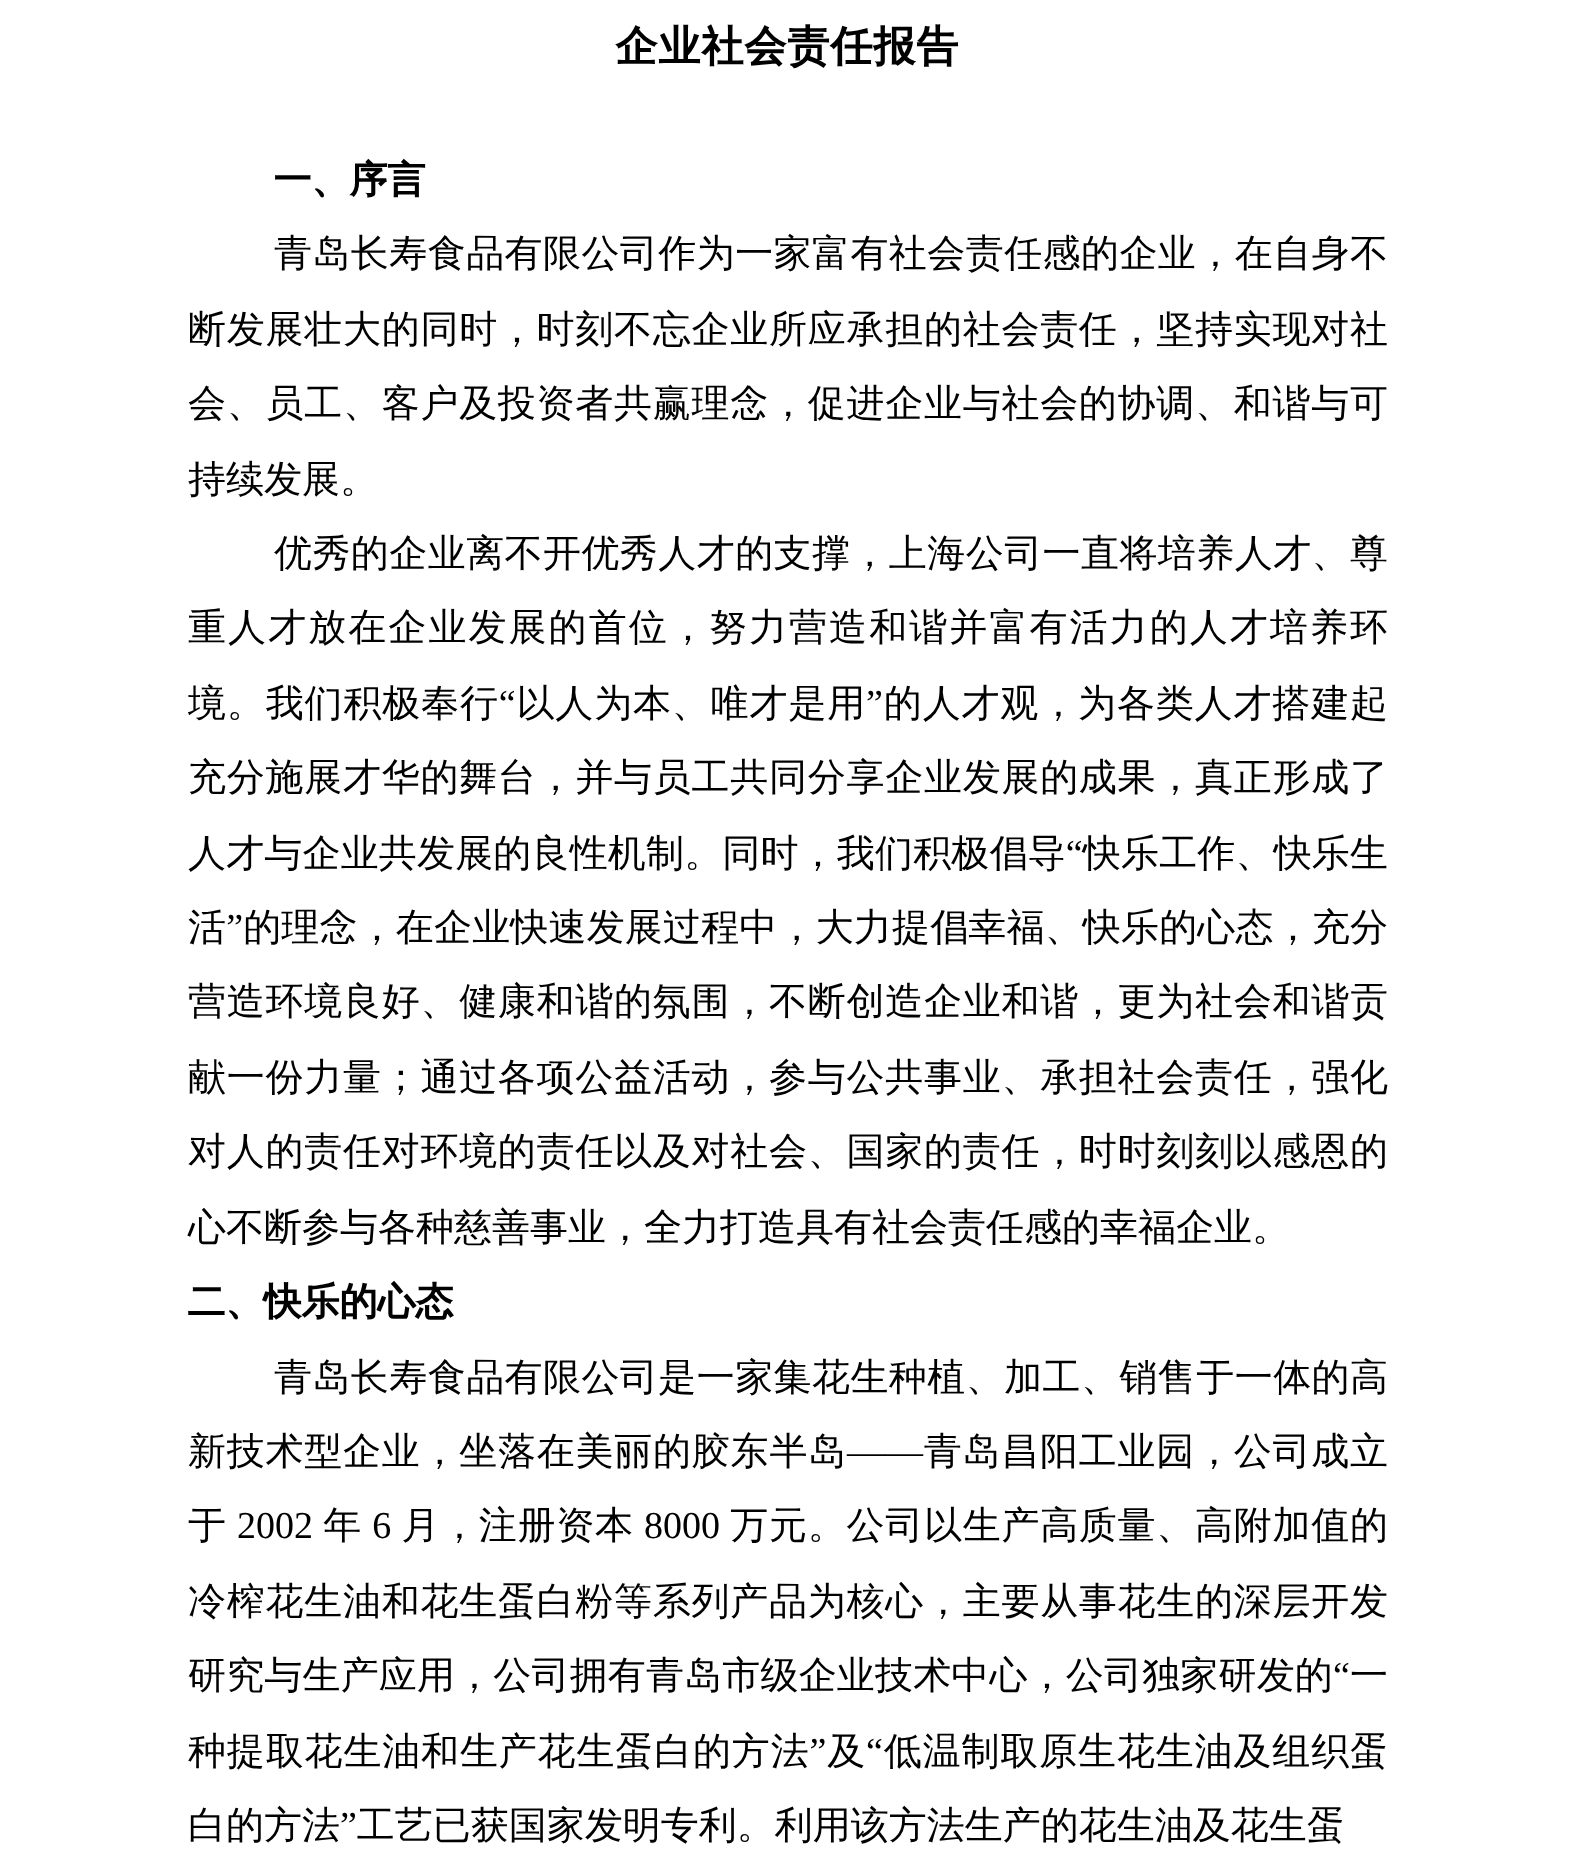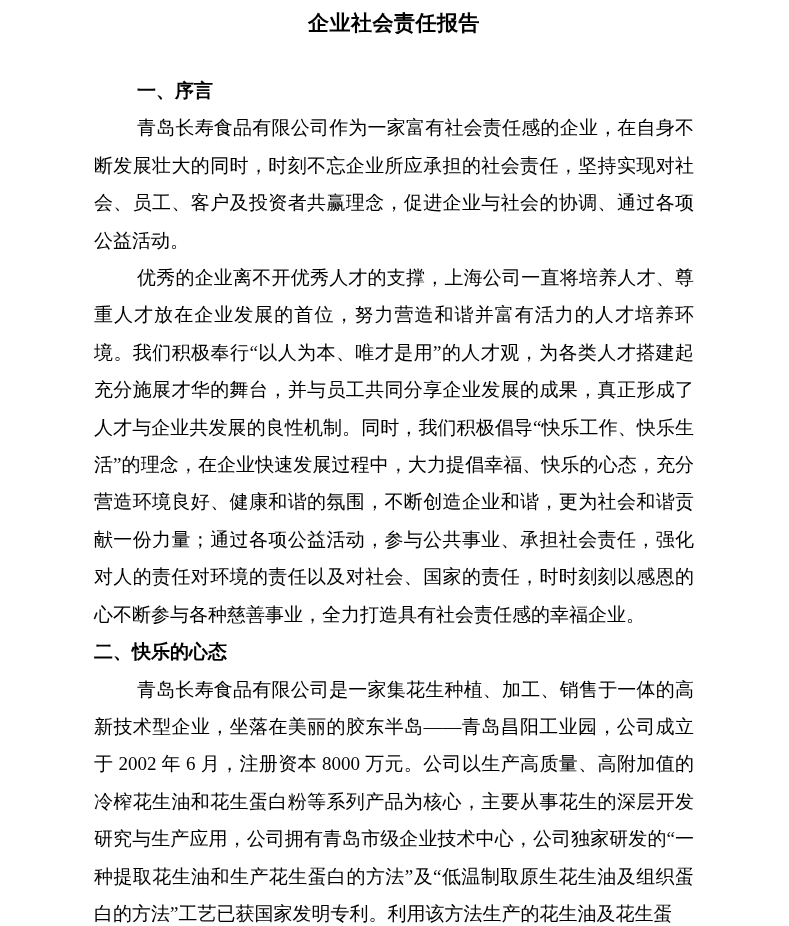--- a/index.html
+++ b/index.html
@@ -55,21 +55,21 @@
   </style>
 </head>
 <body>
 
 <div class="page">
 
   <div class="doc-title">企业社会责任报告</div>
 
   <div class="section">
     <div class="section-heading first indented">一、序言</div>
-    <p class="body-para">青岛长寿食品有限公司作为一家富有社会责任感的企业，在自身不断发展壮大的同时，时刻不忘企业所应承担的社会责任，坚持实现对社会、员工、客户及投资者共赢理念，促进企业与社会的协调、通过各项公益活动。</p>
+    <p class="body-para">青岛长寿食品有限公司作为一家富有社会责任感的企业，在自身不断发展壮大的同时，时刻不忘企业所应承担的社会责任，坚持实现对社会、员工、客户及投资者共赢理念，促进企业与社会的协调、和谐与可持续发展。</p>
     <p class="body-para">优秀的企业离不开优秀人才的支撑，上海公司一直将培养人才、尊重人才放在企业发展的首位，努力营造和谐并富有活力的人才培养环境。我们积极奉行“以人为本、唯才是用”的人才观，为各类人才搭建起充分施展才华的舞台，并与员工共同分享企业发展的成果，真正形成了人才与企业共发展的良性机制。同时，我们积极倡导“快乐工作、快乐生活”的理念，在企业快速发展过程中，大力提倡幸福、快乐的心态，充分营造环境良好、健康和谐的氛围，不断创造企业和谐，更为社会和谐贡献一份力量；通过各项公益活动，参与公共事业、承担社会责任，强化对人的责任对环境的责任以及对社会、国家的责任，时时刻刻以感恩的心不断参与各种慈善事业，全力打造具有社会责任感的幸福企业。</p>
   </div>
 
   <div class="section">
     <div class="section-heading">二、快乐的心态</div>
     <p class="body-para">青岛长寿食品有限公司是一家集花生种植、加工、销售于一体的高新技术型企业，坐落在美丽的胶东半岛——青岛昌阳工业园，公司成立于 2002 年 6 月，注册资本 8000 万元。公司以生产高质量、高附加值的冷榨花生油和花生蛋白粉等系列产品为核心，主要从事花生的深层开发研究与生产应用，公司拥有青岛市级企业技术中心，公司独家研发的“一种提取花生油和生产花生蛋白的方法”及“低温制取原生花生油及组织蛋白的方法”工艺已获国家发明专利。利用该方法生产的花生油及花生蛋</p>
   </div>
 
 </div>
 

